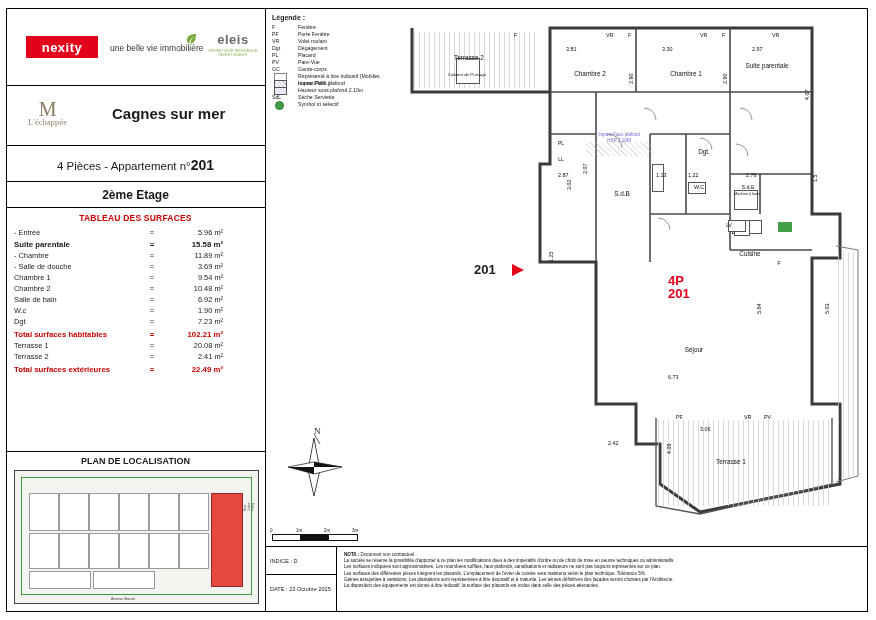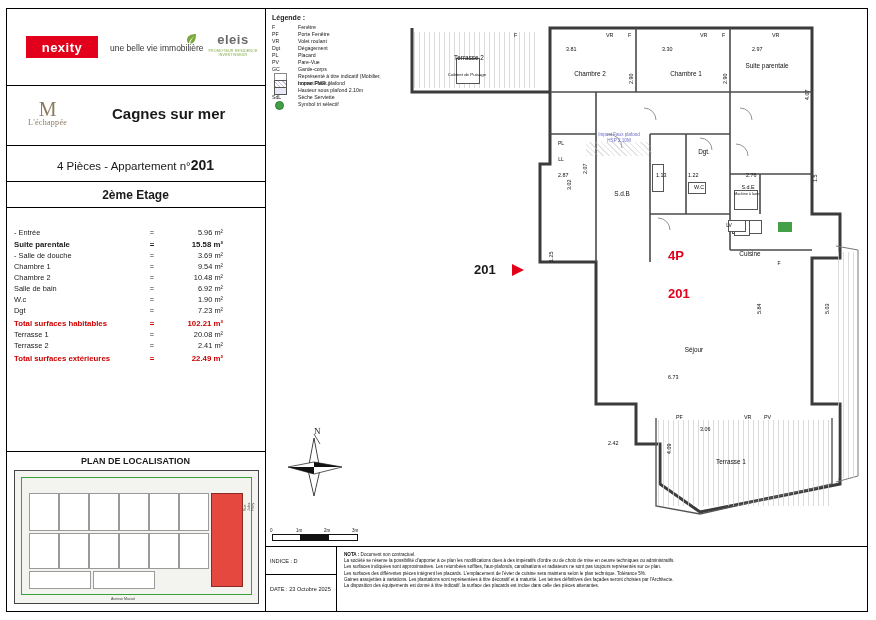--- a/index.html
+++ b/index.html
@@ -68,21 +68,21 @@
   #plan{position:absolute;left:400px;top:14px;width:462px;height:530px;}
   .room-lbl{position:absolute;font-size:6.4px;color:#111;text-align:center;}
   .dim{position:absolute;font-size:5.4px;color:#111;}
   .dimv{position:absolute;font-size:5.4px;color:#111;transform:rotate(-90deg);transform-origin:left top;white-space:nowrap;}
   .hatch{position:absolute;background:repeating-linear-gradient(45deg,#b9b9b9 0 1px,transparent 1px 4px);}
   .terrace{position:absolute;background:repeating-linear-gradient(90deg,#cfcfcf 0 1px,transparent 1px 5px);opacity:.75;}
   .fixture{position:absolute;border:.6px solid #555;background:#fff;}
   .greenbox{position:absolute;background:#43a047;}
   #marker-201{position:absolute;left:74px;top:248px;font-size:13px;font-weight:bold;}
   #marker-tri{position:absolute;left:112px;top:250px;width:0;height:0;border-left:12px solid #e2001a;border-top:6px solid transparent;border-bottom:6px solid transparent;}
-  #tag4p{position:absolute;left:268px;top:234px;font-size:13px;font-weight:bold;color:#e2001a;}
+  #tag4p{position:absolute;left:268px;top:259px;font-size:13px;font-weight:bold;color:#e2001a;}
   #tag201{position:absolute;left:268px;top:272px;font-size:13px;font-weight:bold;color:#e2001a;}
   .impact{position:absolute;font-size:4.6px;color:#6a6ac8;text-align:center;line-height:6px;}
 
   
   #compass{position:absolute;left:284px;top:428px;width:70px;height:72px;}
   #compass .n{position:absolute;left:30px;top:-2px;font-size:9px;font-family:"Liberation Serif",serif;}
 
   
   #scalebar{position:absolute;left:268px;top:528px;width:110px;height:16px;font-size:4.6px;}
   #scalebar .seg{position:absolute;top:6px;height:5px;border:.5px solid #111;}
@@ -127,31 +127,37 @@
       <div id="apt-line">
         <span>4 Pièces - Appartement n°</span><span class="num">201</span>
       </div>
     </div>
 
     <div class="lblock" id="floorblock">
       <div id="floor-line">2ème Etage</div>
     </div>
 
     <div class="lblock" id="tableblock">
+      <div id="tbl-title">TABLEAU DES SURFACES</div>
       <table class="surf" id="surf-table">
           <tbody id="surf-body">
             <tr class="">
               <td class="lab">- Entrée</td>
               <td class="eq">=</td>
               <td class="val">5.96 m²</td>
             </tr>
             <tr class="head">
               <td class="lab">Suite parentale</td>
               <td class="eq">=</td>
               <td class="val">15.58 m²</td>
+            </tr>
+            <tr class="">
+              <td class="lab">- Chambre</td>
+              <td class="eq">=</td>
+              <td class="val">11.89 m²</td>
             </tr>
             <tr class="">
               <td class="lab">- Salle de douche</td>
               <td class="eq">=</td>
               <td class="val">3.69 m²</td>
             </tr>
             <tr class="">
               <td class="lab">Chambre 1</td>
               <td class="eq">=</td>
               <td class="val">9.54 m²</td>

